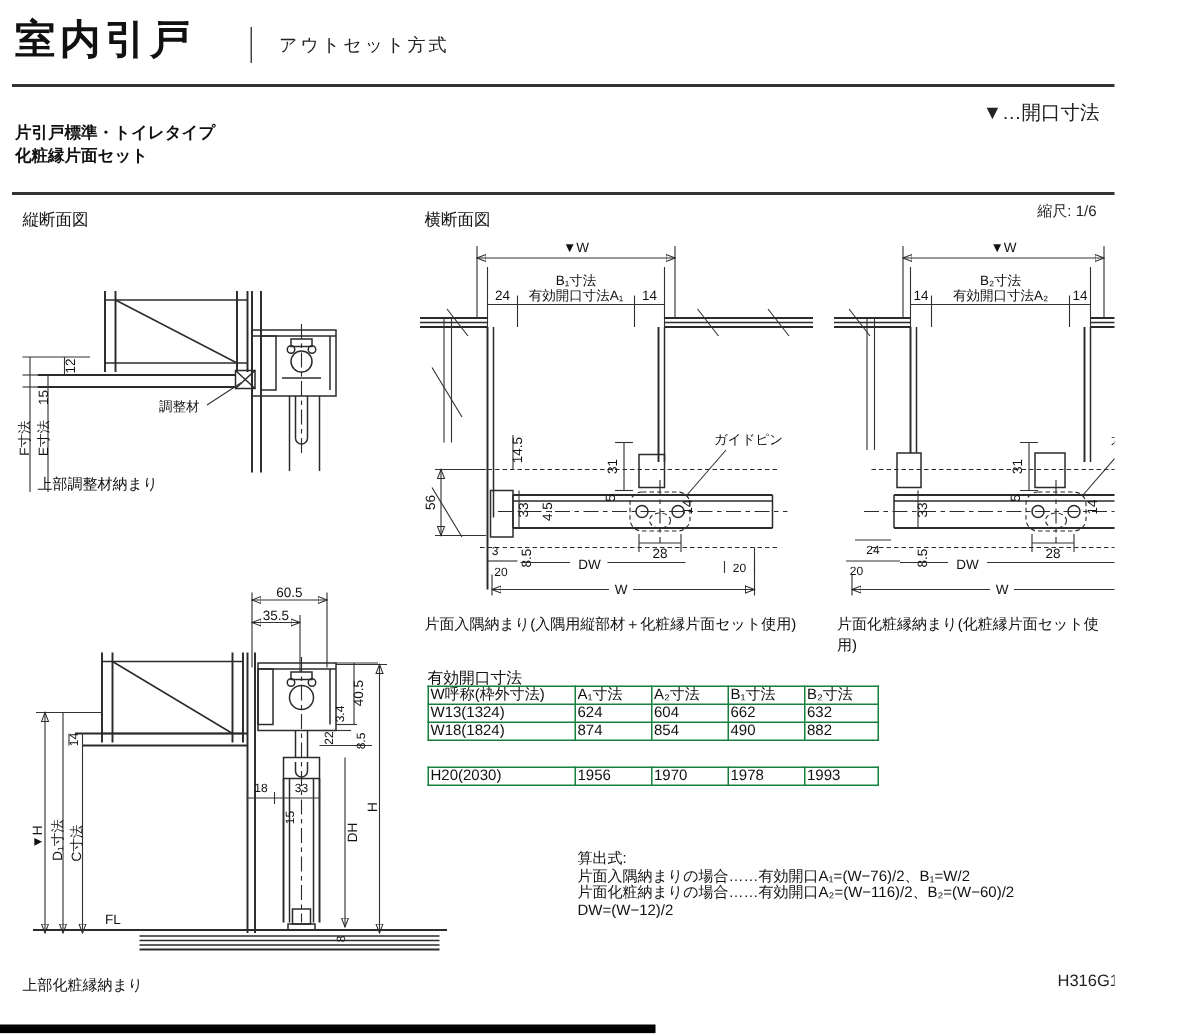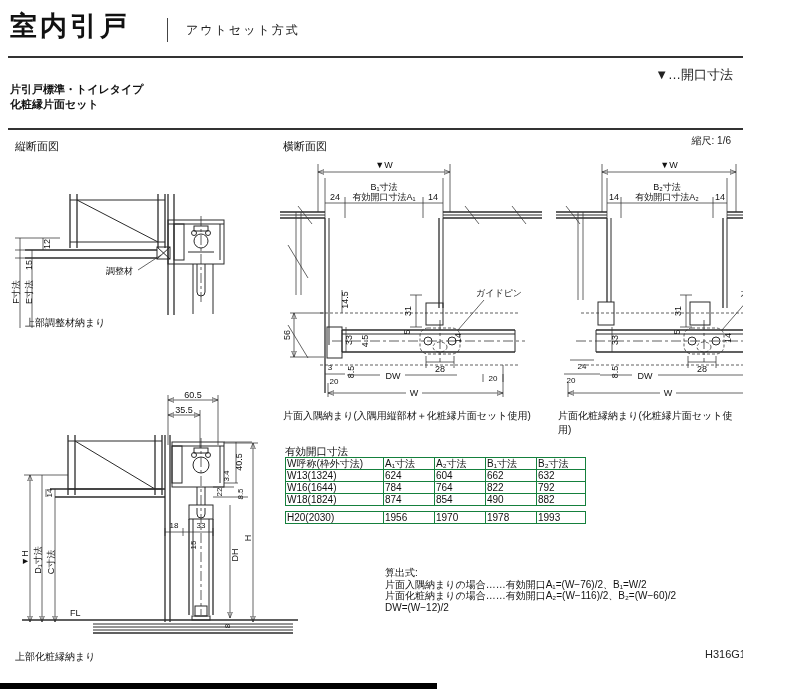--- a/index.html
+++ b/index.html
@@ -423,27 +423,20 @@
       <td>B₂寸法</td>
     </tr>
     <tr>
       <td>W13(1324)</td>
       <td>624</td>
       <td>604</td>
       <td>662</td>
       <td>632</td>
     </tr>
     <tr>
-      <td>W16(1644)</td>
-      <td>784</td>
-      <td>764</td>
-      <td>822</td>
-      <td>792</td>
-    </tr>
-    <tr>
       <td>W18(1824)</td>
       <td>874</td>
       <td>854</td>
       <td>490</td>
       <td>882</td>
     </tr>
   </tbody>
     </table>
   <table class="dim abs" style="left:285px;top:511px;width:300px">
     <colgroup>

